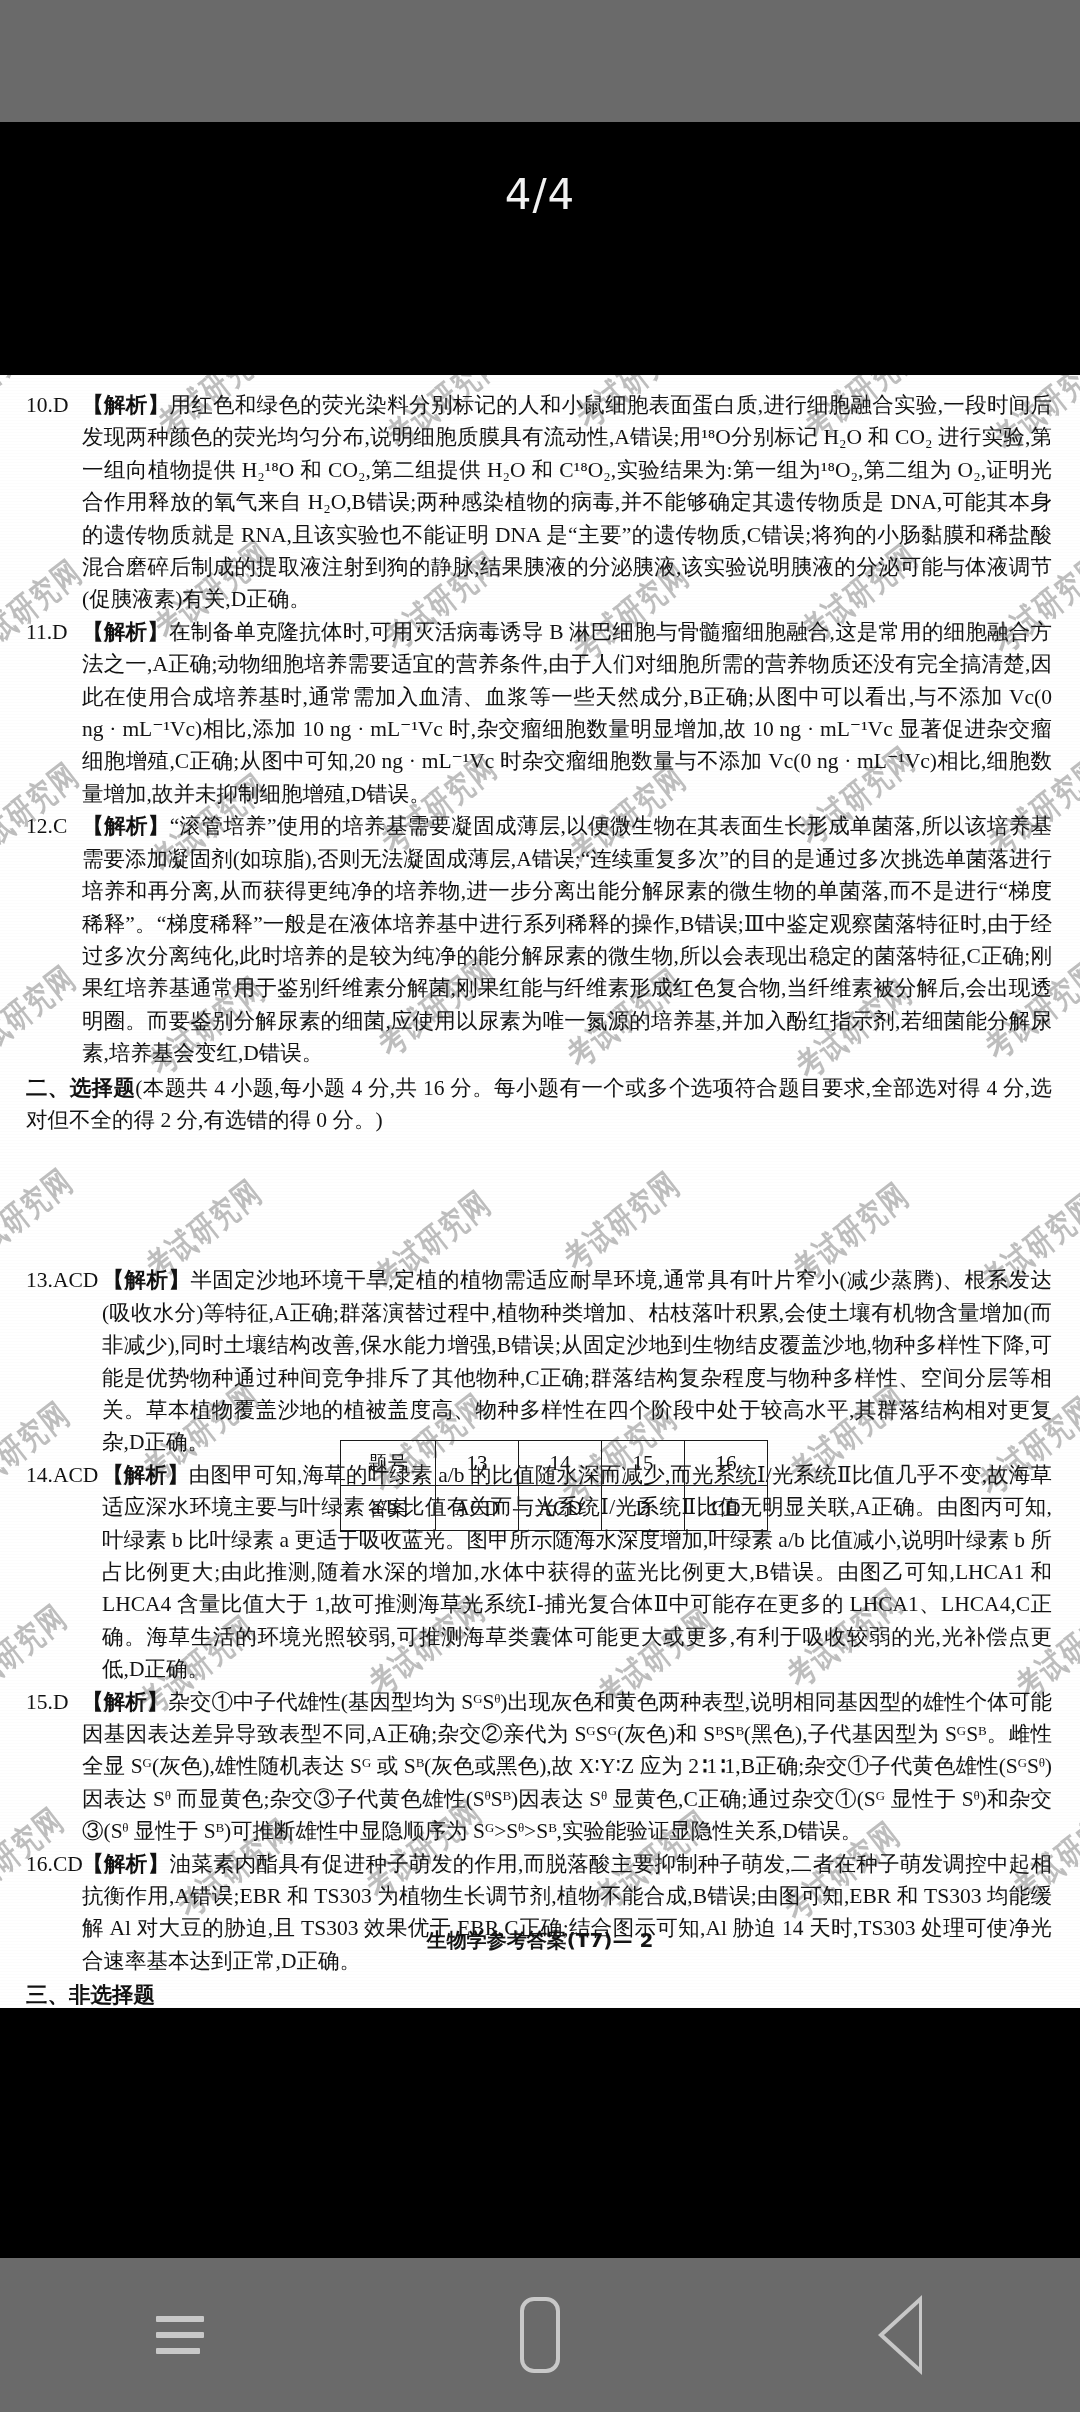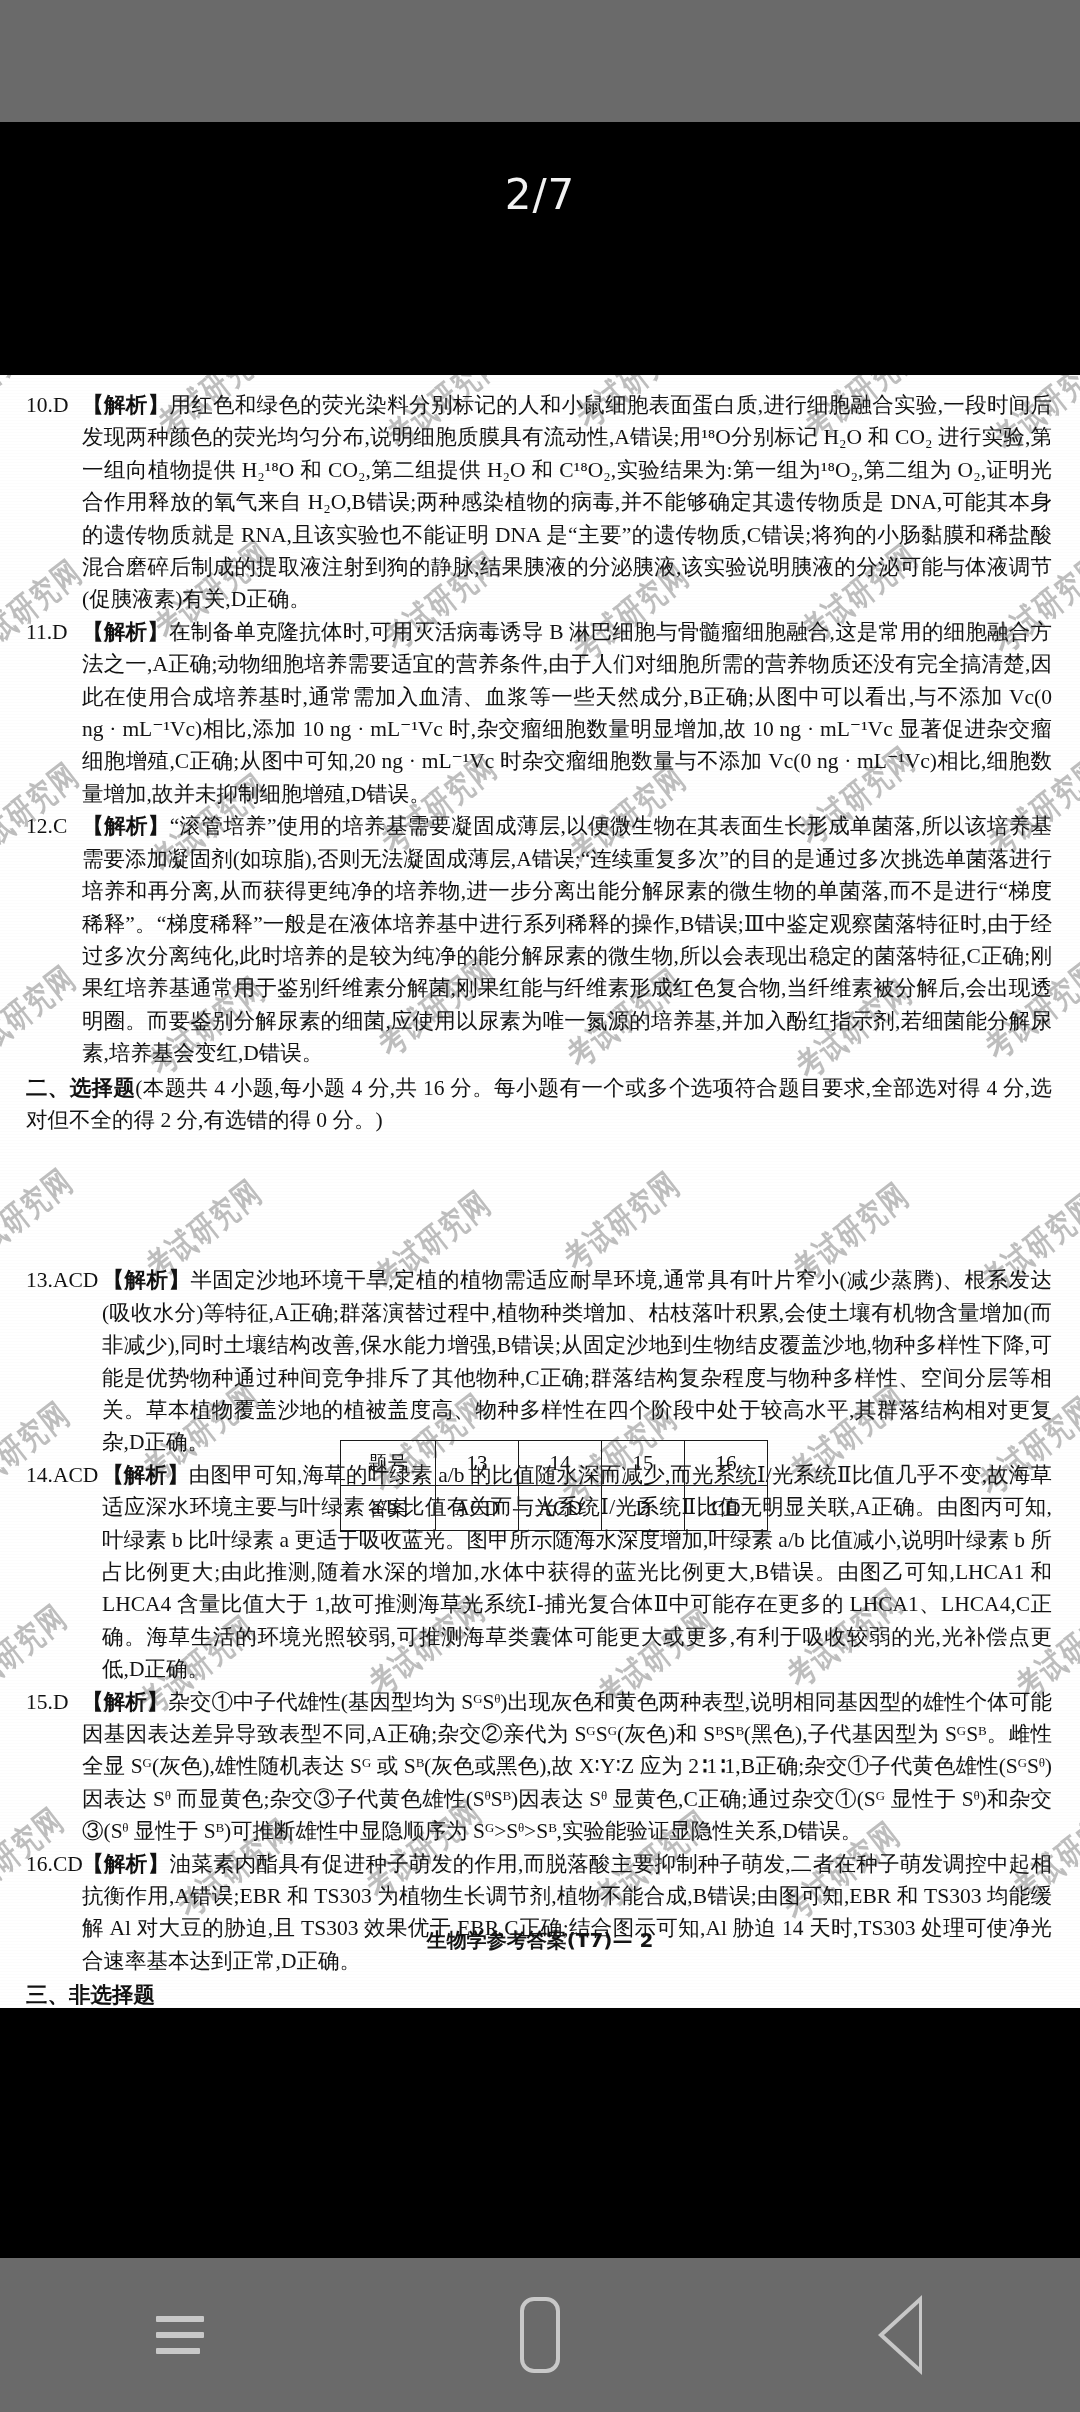--- a/index.html
+++ b/index.html
@@ -225,21 +225,21 @@
     border-right: 35px solid #6a6a6a;
   }
 </style>
 </head>
 <body>
 
 <div id="status-bar"></div>
 
 <div id="viewer-backdrop"></div>
 
-<div id="page-indicator">2/7</div>
+<div id="page-indicator">4/4</div>
 
 <div id="document-page">
 
   <div id="watermark-layer">
       <div class="watermark-mark" style="left: -80px; top: 25px; transform: rotate(-38deg) scaleY(1.35);">考试研究网</div>
       <div class="watermark-mark" style="left: 149px; top: 36px; transform: rotate(-38deg) scaleY(1.35);">考试研究网</div>
       <div class="watermark-mark" style="left: 378px; top: 47px; transform: rotate(-38deg) scaleY(1.35);">考试研究网</div>
       <div class="watermark-mark" style="left: 567px; top: 28px; transform: rotate(-38deg) scaleY(1.35);">考试研究网</div>
       <div class="watermark-mark" style="left: 796px; top: 39px; transform: rotate(-38deg) scaleY(1.35);">考试研究网</div>
       <div class="watermark-mark" style="left: 985px; top: 50px; transform: rotate(-38deg) scaleY(1.35);">考试研究网</div>

